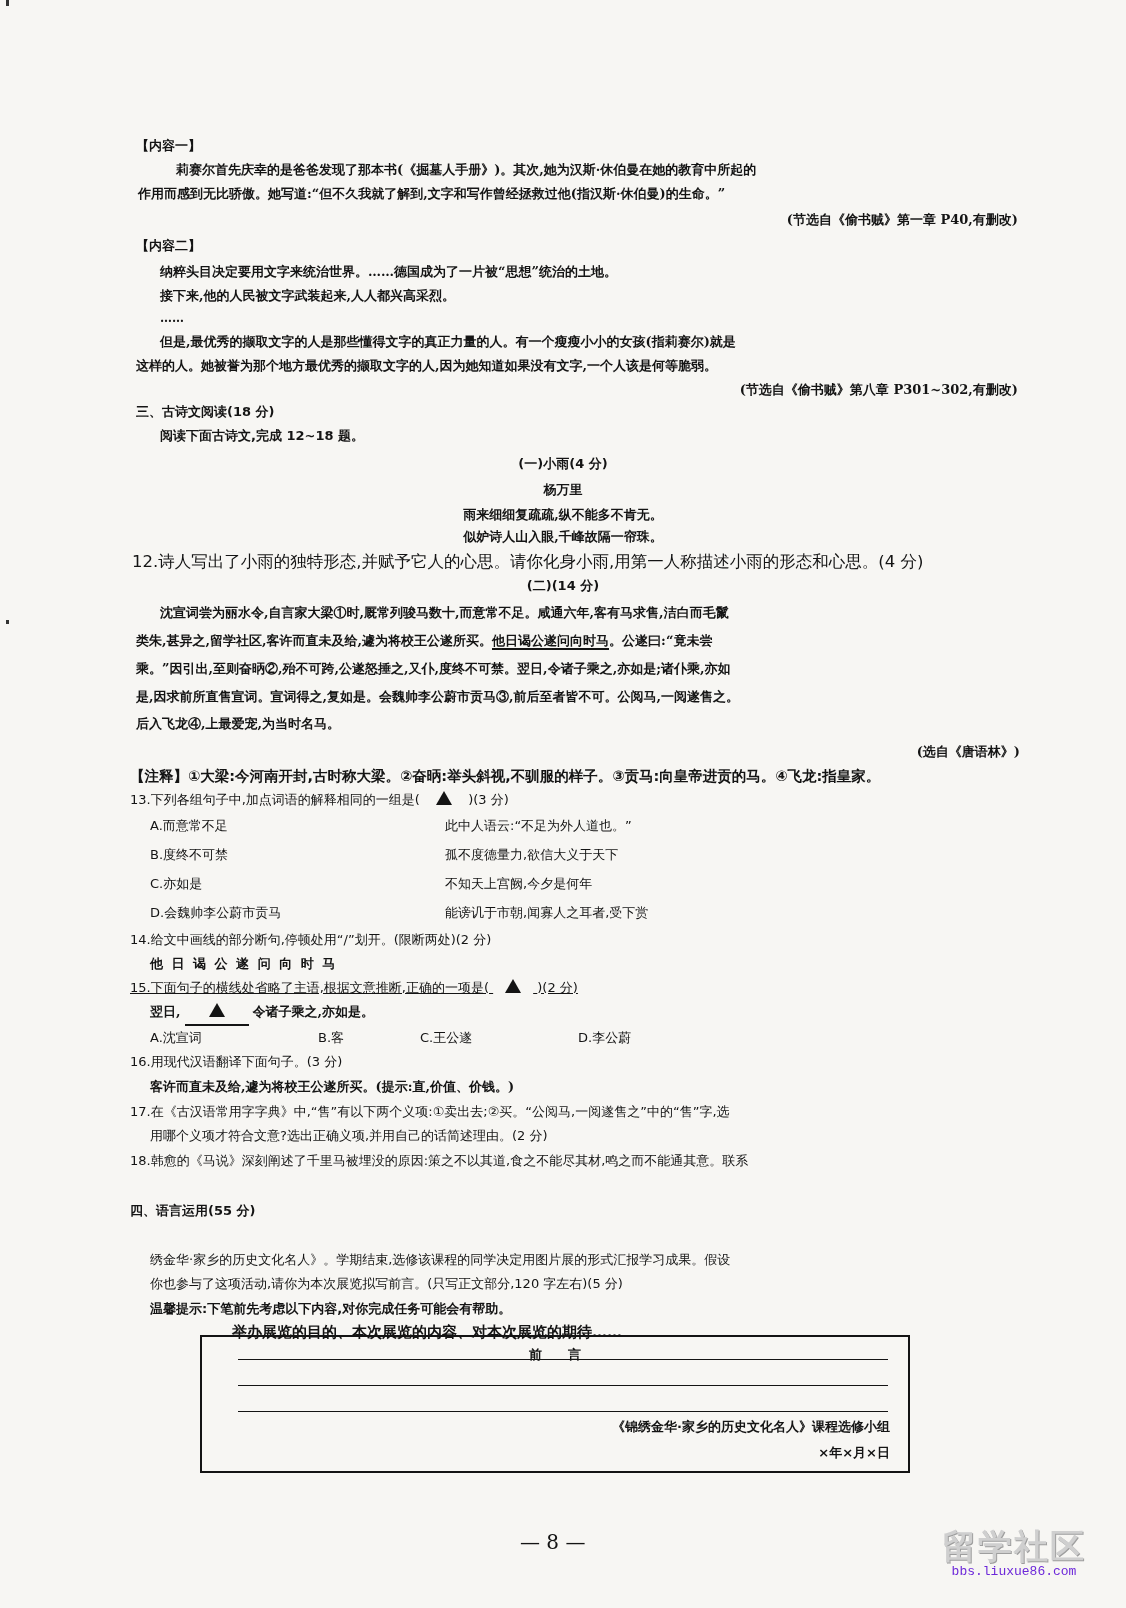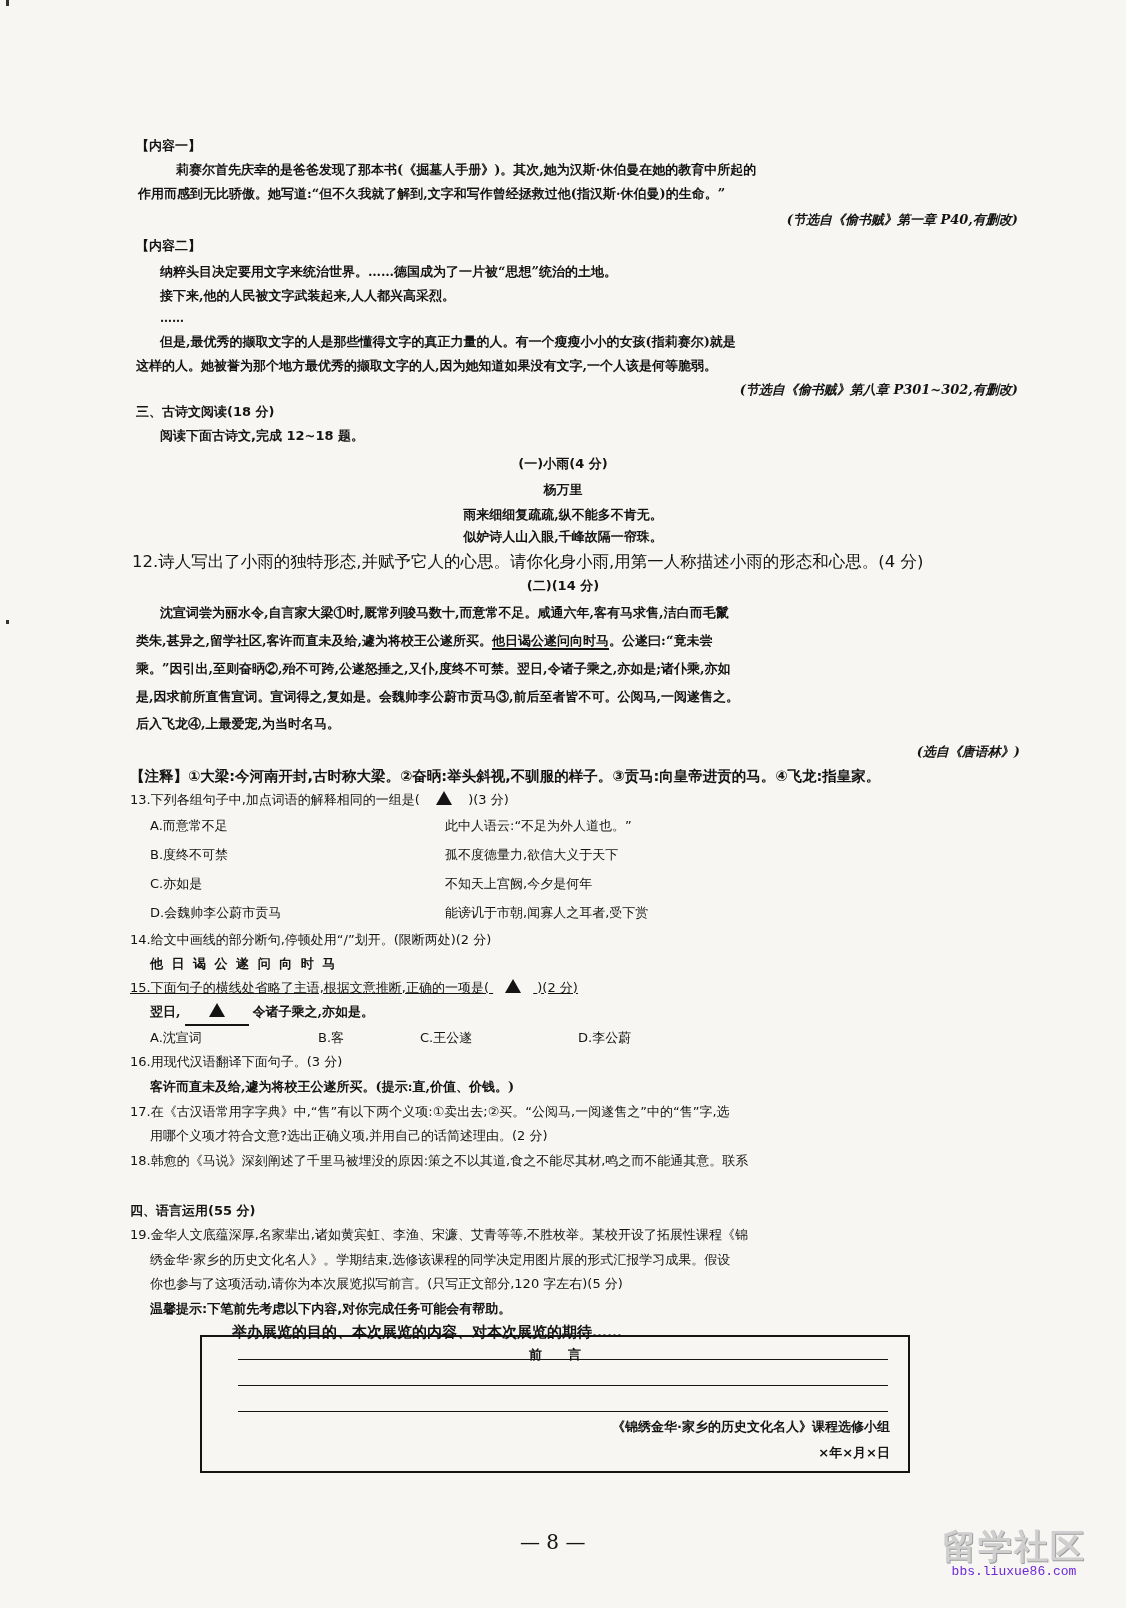--- a/index.html
+++ b/index.html
@@ -9,21 +9,21 @@
     font-family: "DejaVu Serif", "Liberation Serif", serif;
     color: #141414;
     position: relative;
     overflow: hidden;
   }
   .page { position: absolute; left: 0; top: 0; width: 1126px; height: 1608px; }
   .line { position: absolute; white-space: nowrap; font-size: 13px; line-height: 24px; }
   .bold { font-weight: bold; }
   .sans { font-family: "DejaVu Sans", "Liberation Sans", sans-serif; }
   .center { text-align: center; left: 0; width: 1126px; }
-  .right { text-align: center; font-style: italic; }
+  .right { text-align: center; }
   .u { border-bottom: 2px solid #141414; }
   .box { position: absolute; left: 200px; top: 1335px; width: 706px; height: 134px; border: 2px solid #141414; }
   .rule { position: absolute; height: 0; border-top: 1.5px solid #141414; }
   .tri { display: inline-block; width: 0; height: 0; border-left: 8px solid transparent; border-right: 8px solid transparent; border-bottom: 14px solid #141414; vertical-align: -1px; }
   .blank { display: inline-block; width: 64px; border-bottom: 2px solid #141414; text-align: center; margin: 0 4px; }
   .wm { position: absolute; right: 40px; top: 1528px; text-align: center; color: #c9c9c9; }
   .wm .big { font-size: 34px; font-weight: bold; letter-spacing: 2px; line-height: 36px; color: #cfcfcf; text-shadow: 1px 1px 0 #9e9e9e; }
   .wm .small { font-size: 13px; line-height: 16px; color: #6d28d9; font-family: Liberation Mono, monospace; }
   .edge { position: absolute; left: 6px; width: 3px; background: #333; }
 </style>
@@ -99,21 +99,20 @@
 
   <div class="line sans" style="left:130px;top:1050px;">16.用现代汉语翻译下面句子。(3 分)</div>
   <div class="line bold" style="left:150px;top:1075px;">客许而直未及给,遽为将校王公遂所买。(提示:直,价值、价钱。)</div>
 
   <div class="line sans" style="left:130px;top:1100px;text-align:center;">17.在《古汉语常用字字典》中,“售”有以下两个义项:①卖出去;②买。“公阅马,一阅遂售之”中的“售”字,选</div>
   <div class="line sans" style="left:150px;top:1124px;">用哪个义项才符合文意?选出正确义项,并用自己的话简述理由。(2 分)</div>
 
   <div class="line sans" style="left:130px;top:1149px;">18.韩愈的《马说》深刻阐述了千里马被埋没的原因:策之不以其道,食之不能尽其材,鸣之而不能通其意。联系</div>
 
   <div class="line bold sans" style="left:130px;top:1199px;">四、语言运用(55 分)</div>
-  <div class="line sans" style="left:130px;top:1223px;">19.金华人文底蕴深厚,名家辈出,诸如黄宾虹、李渔、宋濂、艾青等等,不胜枚举。某校开设了拓展性课程《锦</div>
   <div class="line sans" style="left:150px;top:1248px;">绣金华·家乡的历史文化名人》。学期结束,选修该课程的同学决定用图片展的形式汇报学习成果。假设</div>
   <div class="line sans" style="left:150px;top:1272px;">你也参与了这项活动,请你为本次展览拟写前言。(只写正文部分,120 字左右)(5 分)</div>
   <div class="line bold sans" style="left:150px;top:1297px;">温馨提示:下笔前先考虑以下内容,对你完成任务可能会有帮助。</div>
   <div class="line bold" style="left:232px;top:1320px;font-size:15px;">举办展览的目的、本次展览的内容、对本次展览的期待……</div>
 
   <div class="box">
     <div class="line bold sans" style="left:0;width:706px;text-align:center;top:6px;">前　　言</div>
     <div class="rule" style="left:36px;width:650px;top:22px;"></div>
     <div class="rule" style="left:36px;width:650px;top:48px;"></div>
     <div class="rule" style="left:36px;width:650px;top:74px;"></div>

